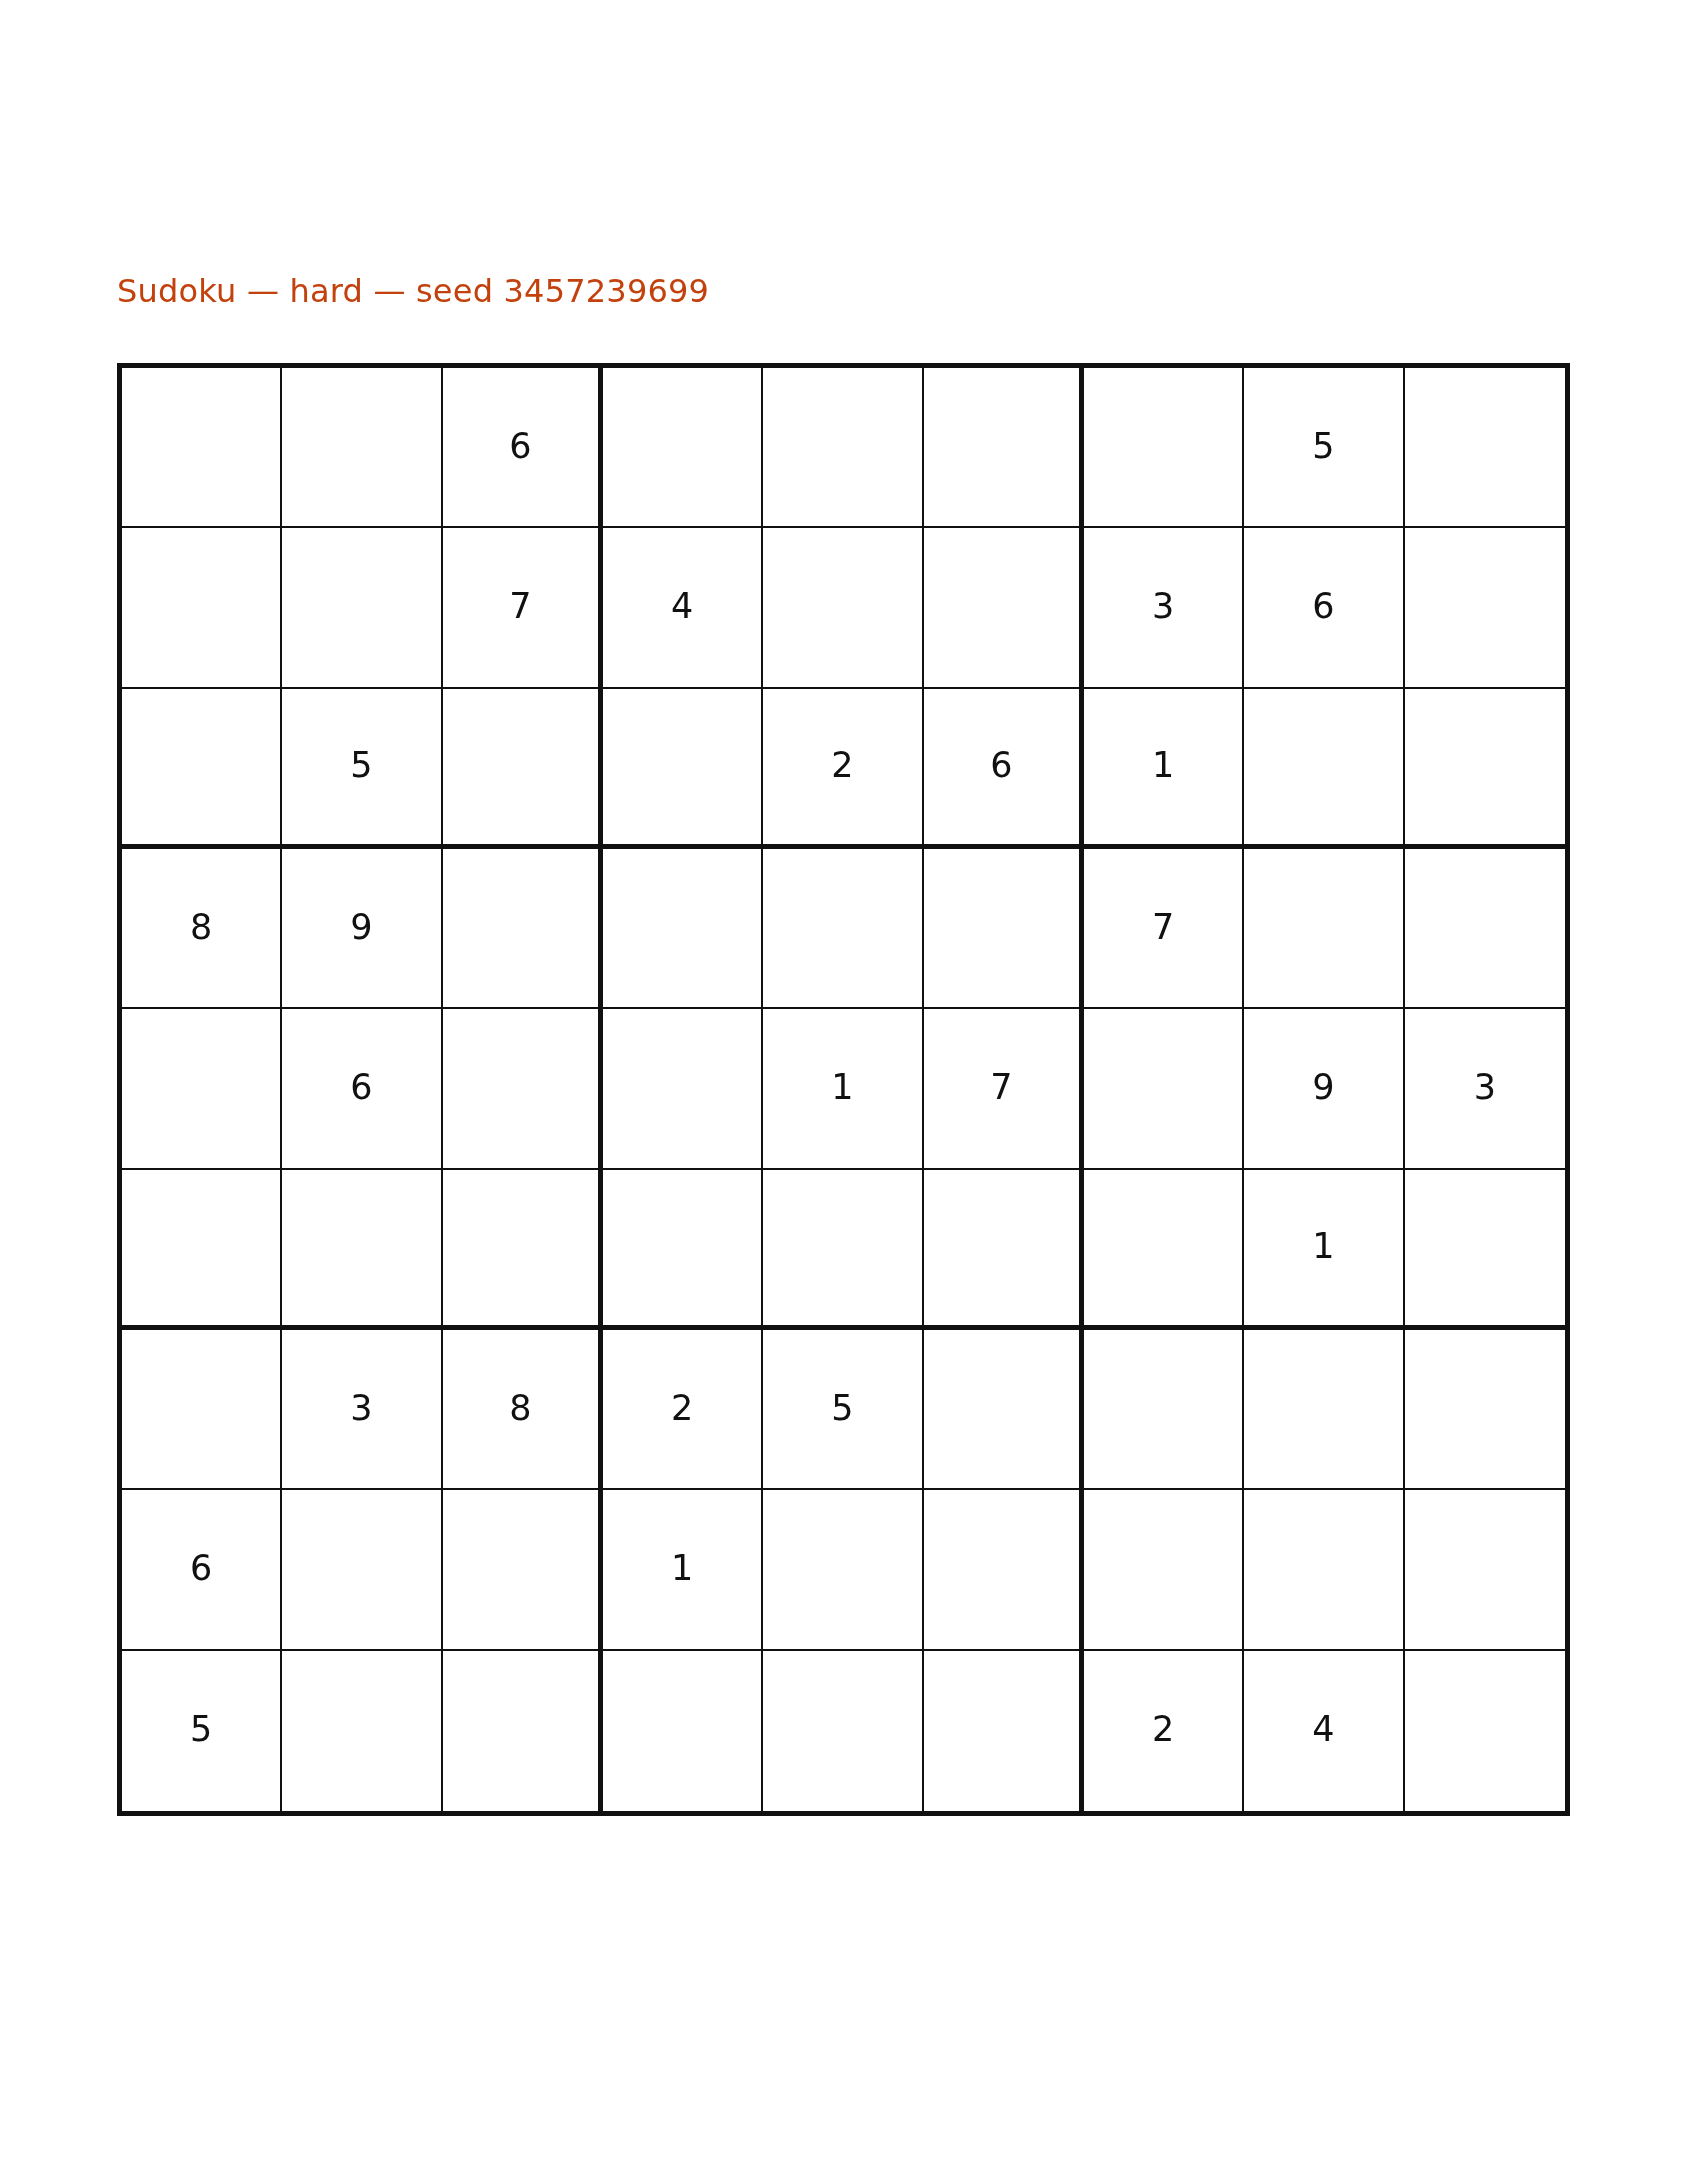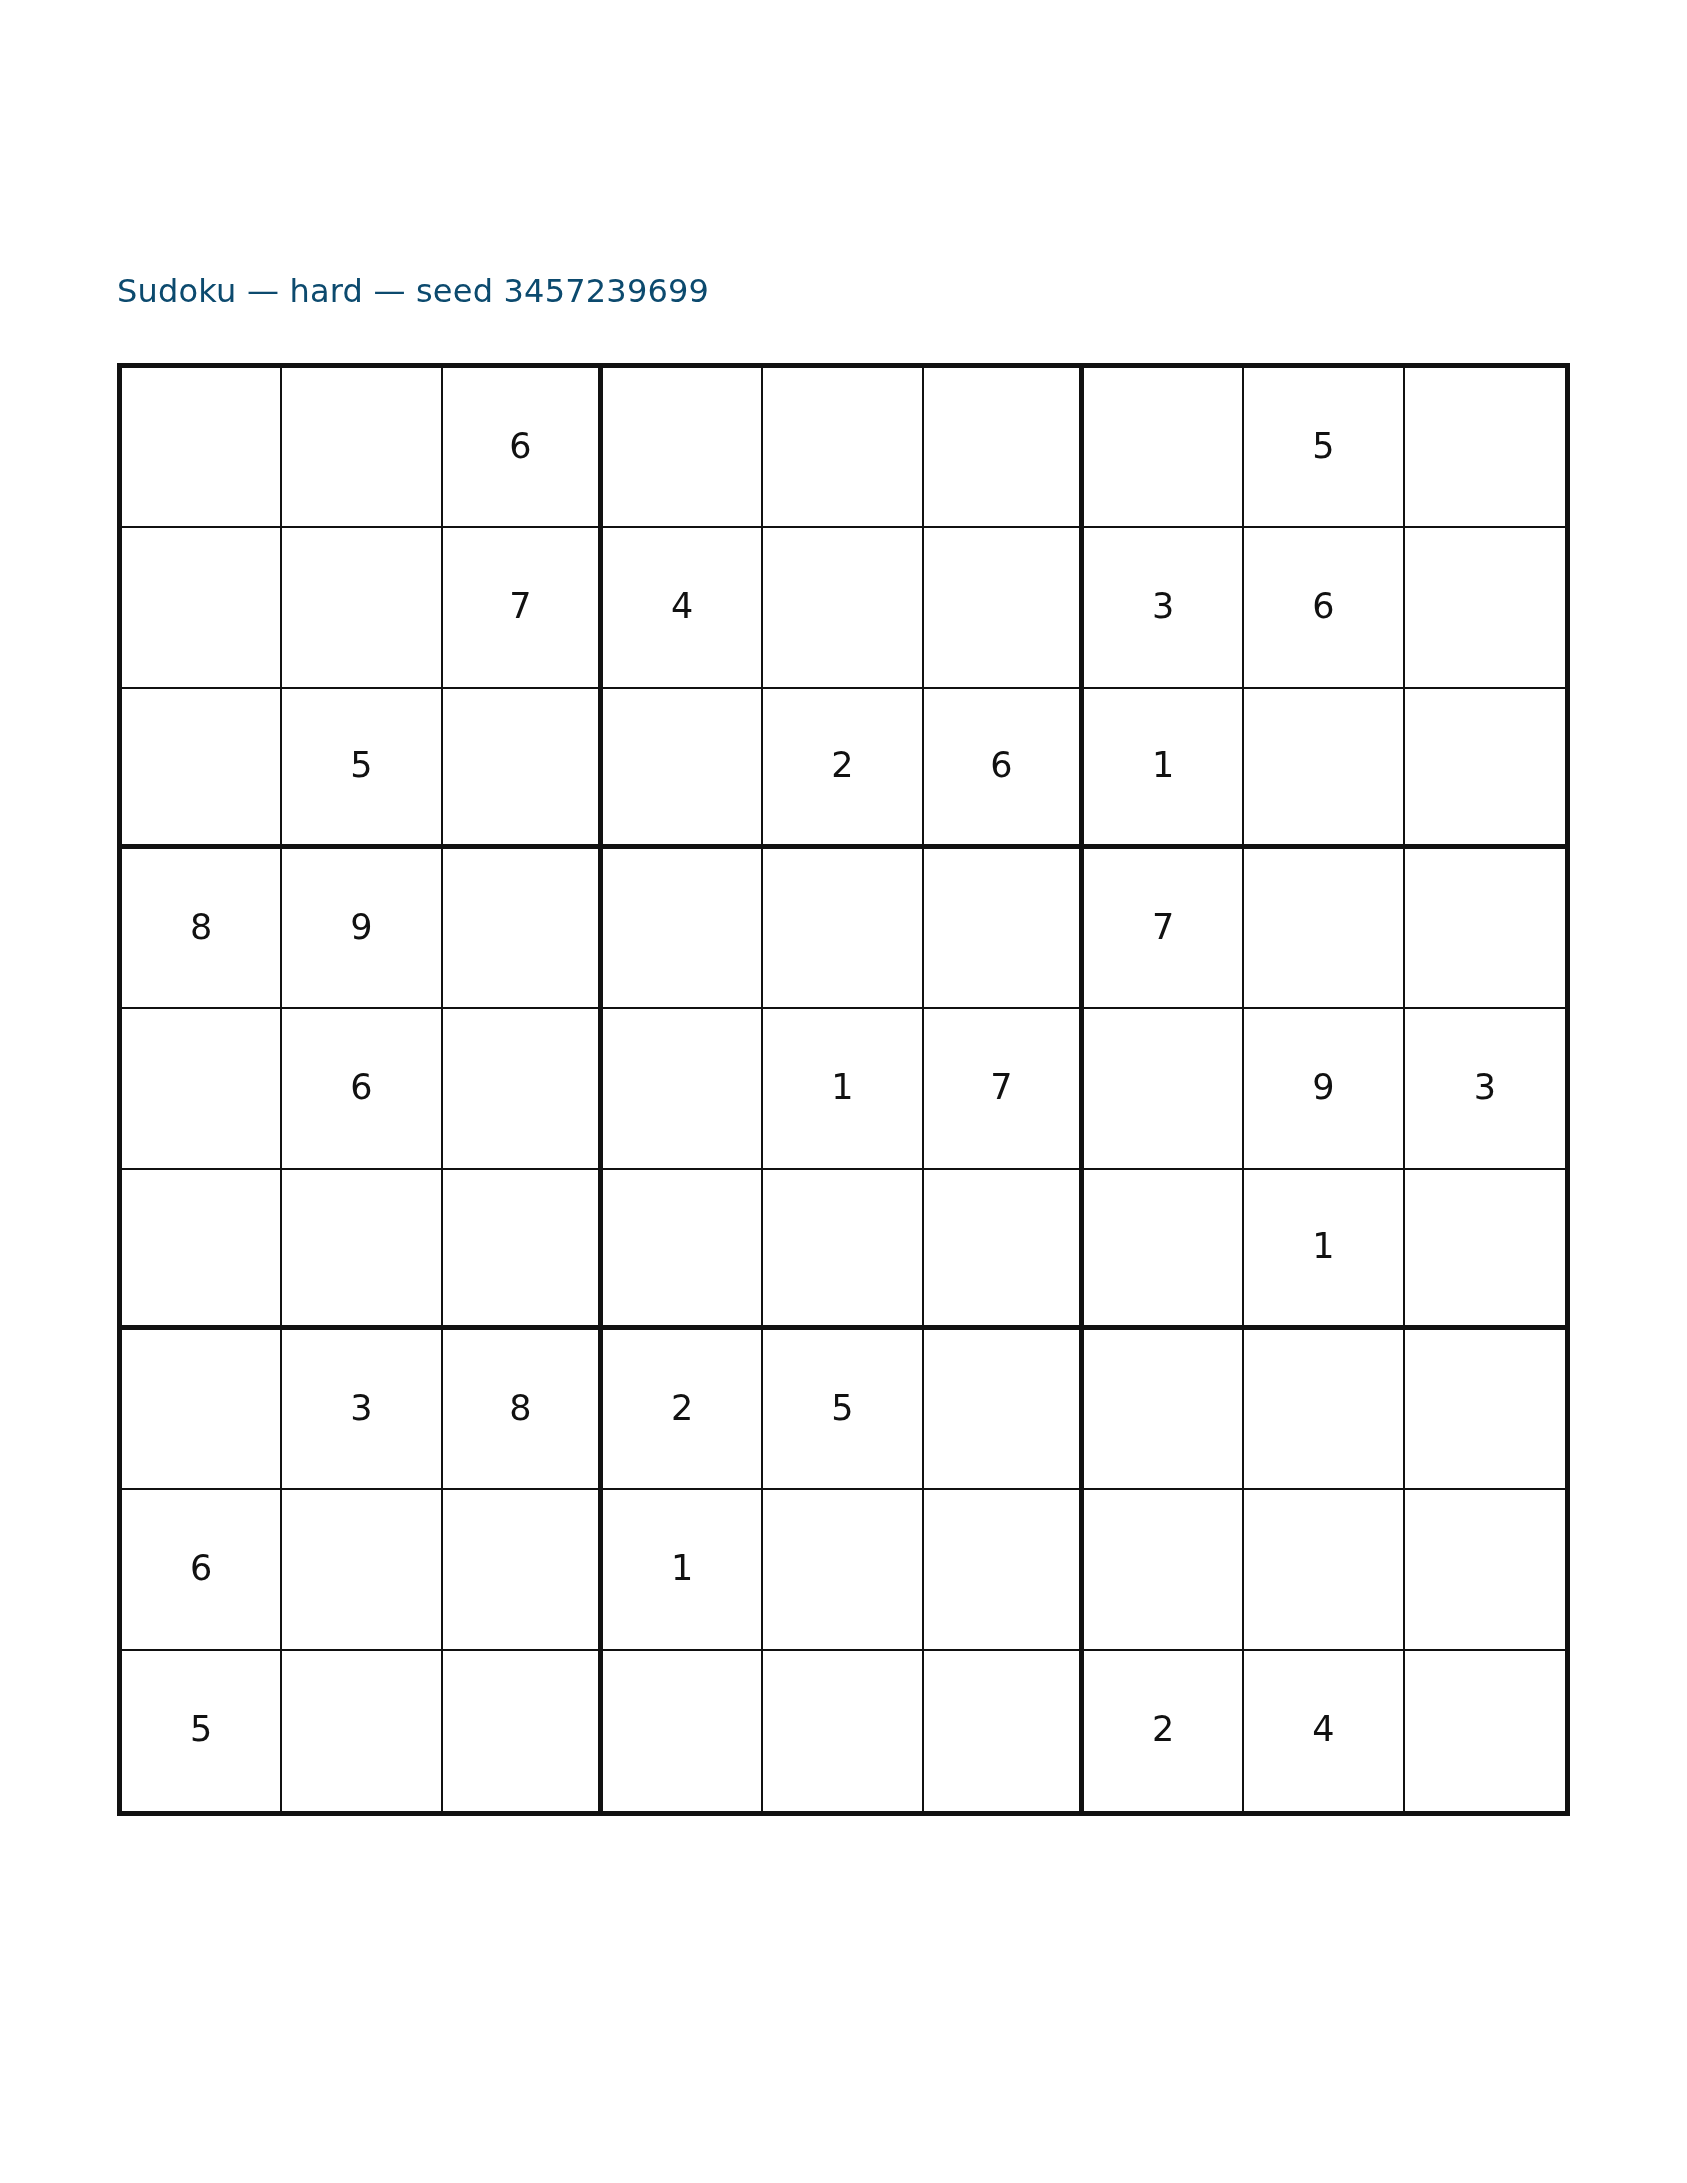--- a/index.html
+++ b/index.html
@@ -20,21 +20,21 @@
     top: 0;
     width: 1687px;
     height: 2183px;
     background: #ffffff;
   }
   #title {
     position: absolute;
     left: 117px;
     top: 272px;
     font-size: 32px;
-    color: #0c4a6e;
+    color: #c2410c;
     white-space: nowrap;
     letter-spacing: 0.2px;
     text-align: center;
   }
   #board {
     position: absolute;
     left: 117px;
     top: 363px;
     width: 1453px;
     height: 1453px;

